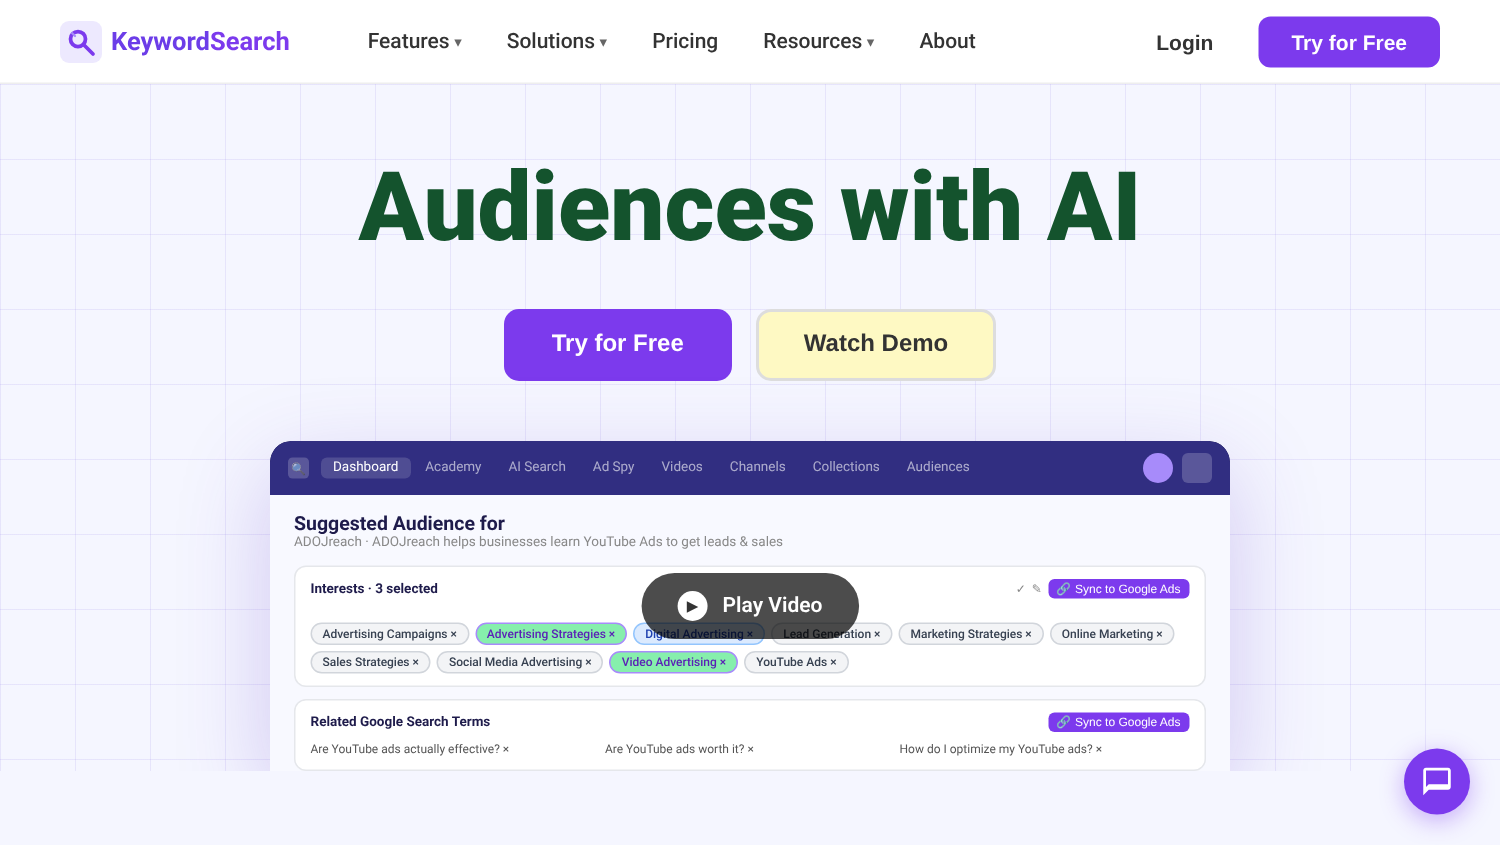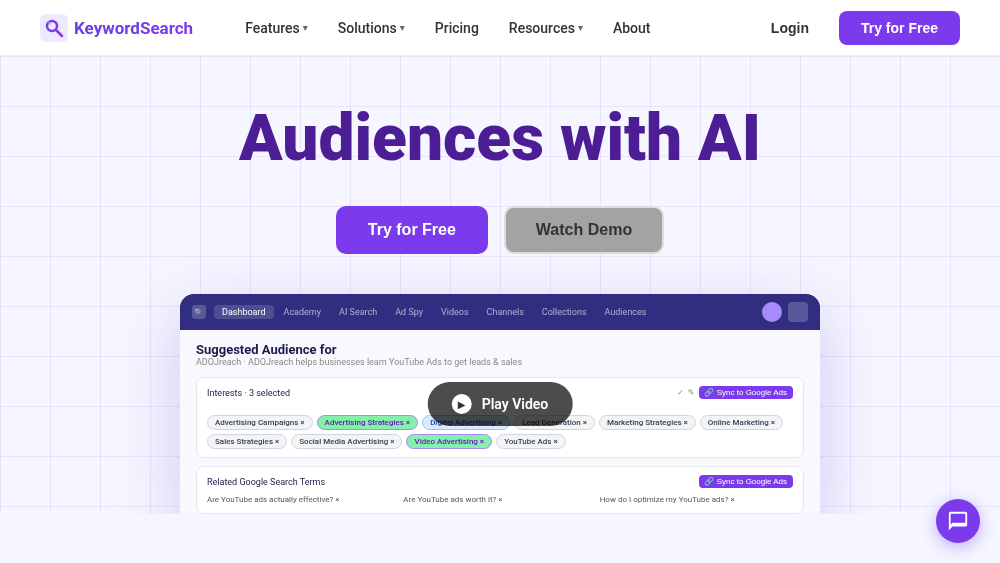--- a/index.html
+++ b/index.html
@@ -114,21 +114,21 @@
       position: relative;
       z-index: 1;
       text-align: center;
       font-size: 64px;
       font-weight: 900;
       line-height: 1.1;
       max-width: 780px;
       margin-bottom: 32px;
     }
     .hero-title .line1 { color: #5b21b6; }
-    .hero-title .line2 { color: #4c1d95; }
+    .hero-title .line2 { color: #14532d; }
 
     .hero-btns {
       display: flex;
       gap: 16px;
       position: relative;
       z-index: 1;
       margin-bottom: 40px;
     }
     .btn-try-hero {
       padding: 14px 32px;
@@ -138,21 +138,21 @@
       background: #7c3aed;
       border: none;
       cursor: pointer;
       border-radius: 10px;
     }
     .btn-watch {
       padding: 13px 30px;
       font-size: 16px;
       font-weight: 700;
       color: #333;
-      background: #a3a3a3;
+      background: #fef9c3;
       border: 2px solid #ddd;
       cursor: pointer;
       border-radius: 10px;
     }
 
     
     .app-preview-wrapper {
       position: relative;
       z-index: 1;
       width: 640px;
@@ -239,21 +239,21 @@
       margin-bottom: 8px;
     }
     .section-header {
       display: flex;
       align-items: center;
       justify-content: space-between;
       margin-bottom: 6px;
     }
     .section-label {
       font-size: 9px;
-      font-weight: 400;
+      font-weight: 700;
       color: #1e1b4b;
     }
     .section-actions {
       display: flex; gap: 4px; align-items: center;
     }
     .sync-btn {
       background: #7c3aed;
       color: #fff;
       border: none;
       border-radius: 4px;

